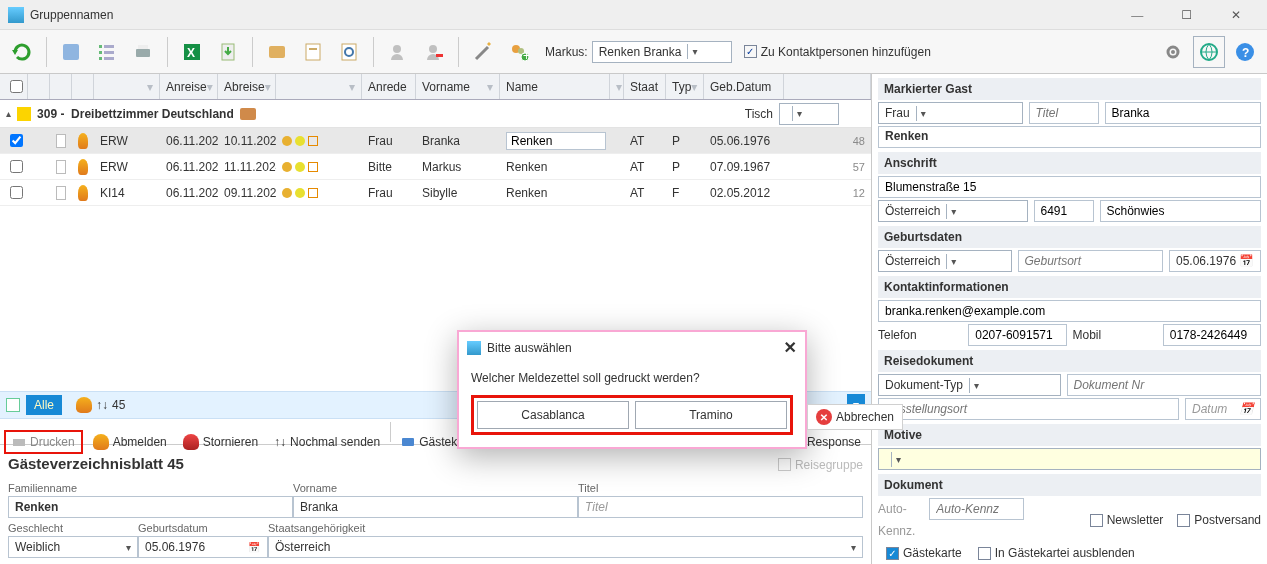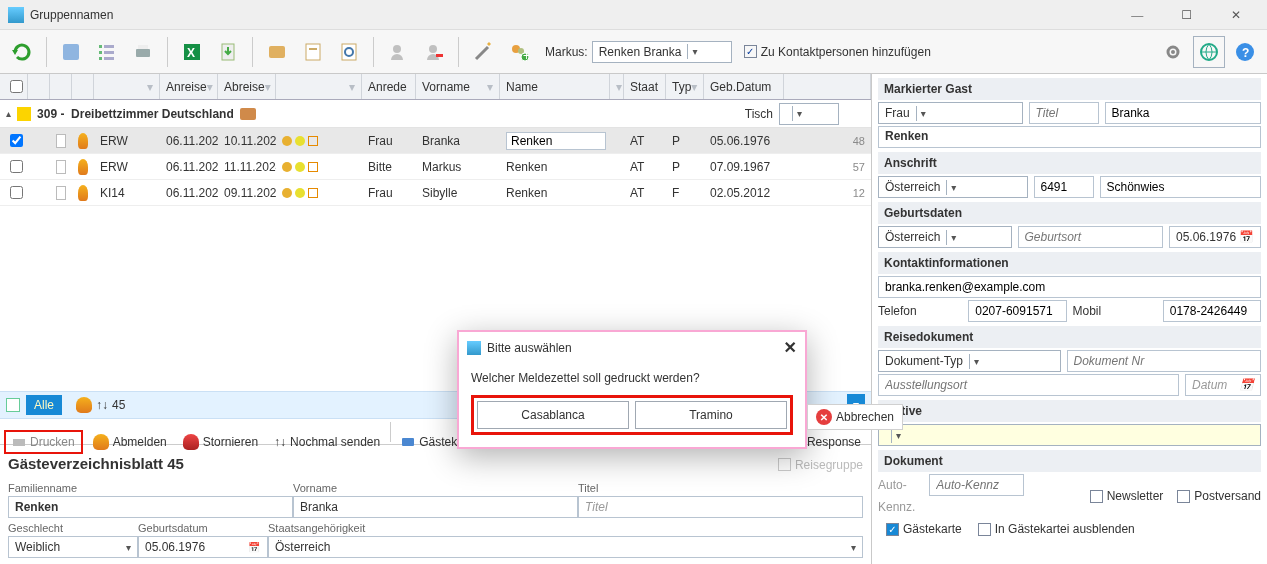--- a/index.html
+++ b/index.html
@@ -468,20 +468,23 @@
           <span class="arrow">▾</span>
         </div>
       <input class="inp placeholder fixed" style="width: 70px;" placeholder="Titel">
       <input class="inp" value="Branka" style="">
     </div>
     <div class="row3">
       <div class="inp" style="font-weight:bold;">Renken</div>
     </div>
     <div class="group-head">Anschrift</div>
     <div class="row3">
+        <input class="inp" value="Blumenstraße 15" style="">
+      </div>
+    <div class="row3">
       <div class="combo" style="width:175px;">
           <span>Österreich</span>
           <span class="arrow">▾</span>
         </div>
       <input class="inp fixed" style="width: 60px;" value="6491">
       <input class="inp" value="Schönwies" style="">
     </div>
     <div class="group-head">Geburtsdaten</div>
     <div class="row3">
       <div class="combo" style="width:145px;">

